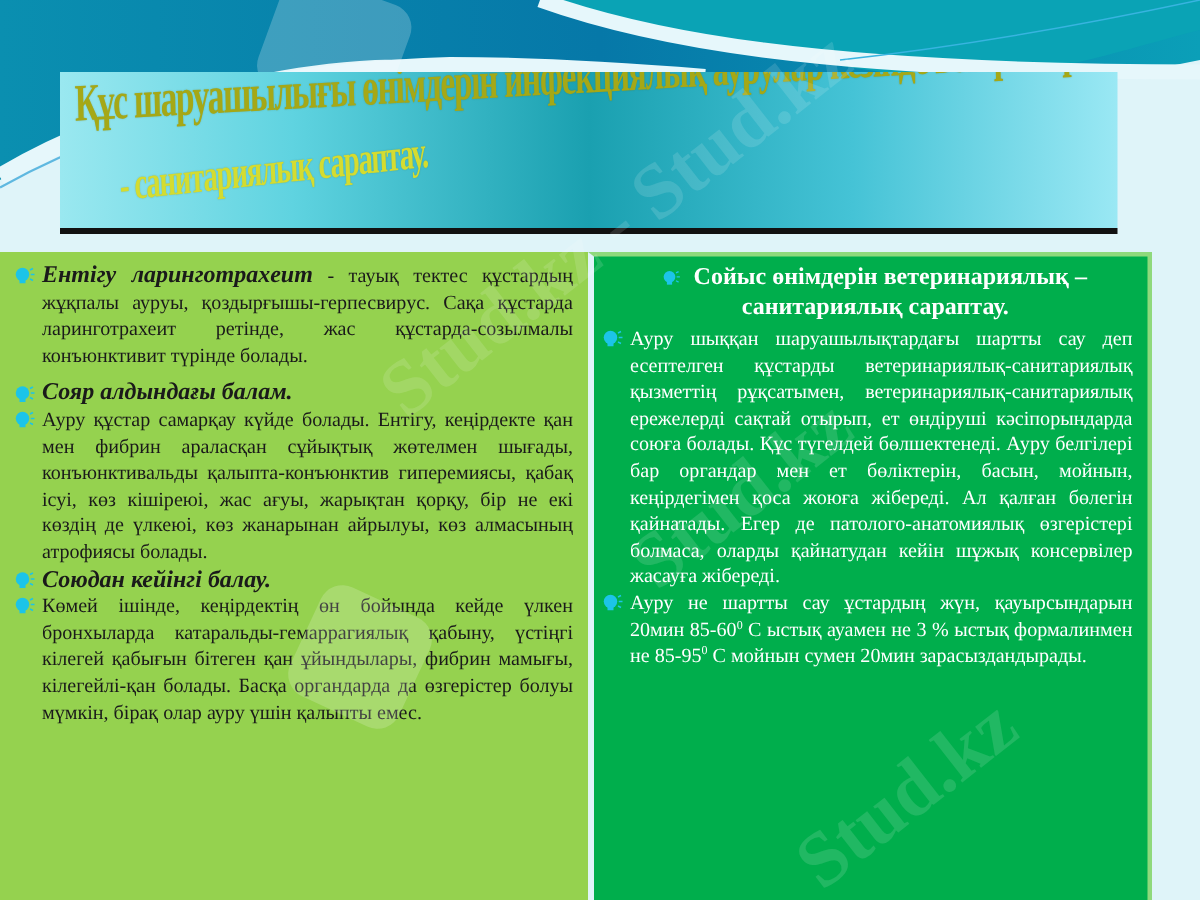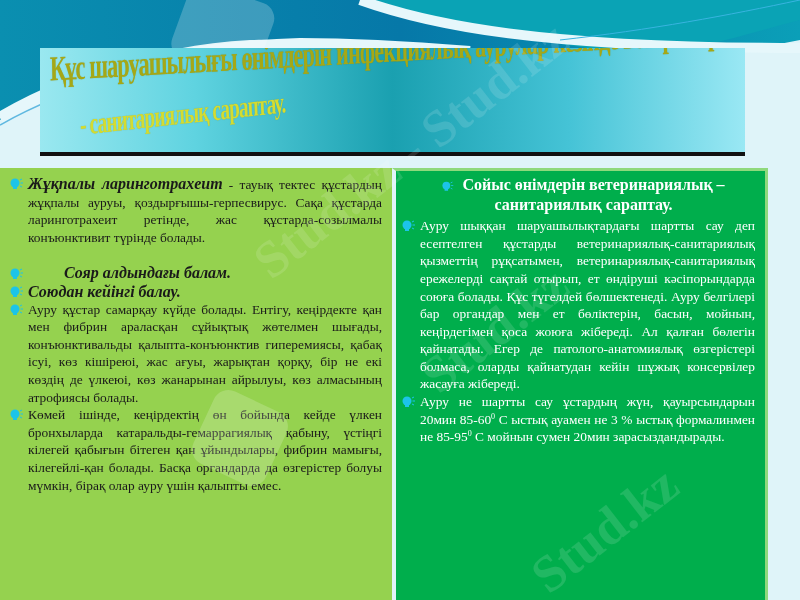--- a/index.html
+++ b/index.html
@@ -109,52 +109,52 @@
 <div class="panel panel-left">
   <div class="bullet-row">
     <span class="bullet">
       <svg width="15" height="11" viewBox="0 0 15 11">
           <circle cx="5" cy="5" r="4.5" fill="#1cc4e8"></circle>
           <rect x="3" y="7" width="4" height="4" fill="#1cc4e8"></rect>
           <path d="M10 2 L12 1 M10.5 5 L13 5 M10 8 L12 9" stroke="#1cc4e8" stroke-width="1"></path>
         </svg>
     </span>
     <div class="bullet-text">
-      <span class="heading-text">Жұқпалы ларинготрахеит</span><span> - тауық тектес құстардың жұқпалы ауруы, қоздырғышы-герпесвирус. Сақа құстарда ларинготрахеит ретінде, жас құстарда-созылмалы конъюнктивит түрінде болады.</span>
+      <span class="heading-text">Ентігу ларинготрахеит</span><span> - тауық тектес құстардың жұқпалы ауруы, қоздырғышы-герпесвирус. Сақа құстарда ларинготрахеит ретінде, жас құстарда-созылмалы конъюнктивит түрінде болады.</span>
     </div>
   </div>
-  <div class="bullet-row" style="margin-top:18px;gap:36px;">
+  <div class="bullet-row" style="margin-top:8px;">
     <span class="bullet">
       <svg width="15" height="11" viewBox="0 0 15 11">
           <circle cx="5" cy="5" r="4.5" fill="#1cc4e8"></circle>
           <rect x="3" y="7" width="4" height="4" fill="#1cc4e8"></rect>
           <path d="M10 2 L12 1 M10.5 5 L13 5 M10 8 L12 9" stroke="#1cc4e8" stroke-width="1"></path>
         </svg>
     </span>
     <div class="bullet-text heading-text">Сояр алдындағы балам.</div>
   </div>
+  <div class="bullet-row">
+    <span class="bullet">
+      <svg width="15" height="11" viewBox="0 0 15 11">
+          <circle cx="5" cy="5" r="4.5" fill="#1cc4e8"></circle>
+          <rect x="3" y="7" width="4" height="4" fill="#1cc4e8"></rect>
+          <path d="M10 2 L12 1 M10.5 5 L13 5 M10 8 L12 9" stroke="#1cc4e8" stroke-width="1"></path>
+        </svg>
+    </span>
+    <div class="bullet-text">Ауру құстар самарқау күйде болады. Ентігу, кеңірдекте қан мен фибрин араласқан сұйықтық жөтелмен шығады, конъюнктивальды қалыпта-конъюнктив гиперемиясы, қабақ ісуі, көз кішіреюі, жас ағуы, жарықтан қорқу, бір не екі көздің де үлкеюі, көз жанарынан айрылуы, көз алмасының атрофиясы болады.</div>
+  </div>
   <div class="bullet-row" style="margin-top:1px;">
     <span class="bullet">
       <svg width="15" height="11" viewBox="0 0 15 11">
           <circle cx="5" cy="5" r="4.5" fill="#1cc4e8"></circle>
           <rect x="3" y="7" width="4" height="4" fill="#1cc4e8"></rect>
           <path d="M10 2 L12 1 M10.5 5 L13 5 M10 8 L12 9" stroke="#1cc4e8" stroke-width="1"></path>
         </svg>
     </span>
     <div class="bullet-text heading-text">Союдан кейінгі балау.</div>
-  </div>
-  <div class="bullet-row">
-    <span class="bullet">
-      <svg width="15" height="11" viewBox="0 0 15 11">
-          <circle cx="5" cy="5" r="4.5" fill="#1cc4e8"></circle>
-          <rect x="3" y="7" width="4" height="4" fill="#1cc4e8"></rect>
-          <path d="M10 2 L12 1 M10.5 5 L13 5 M10 8 L12 9" stroke="#1cc4e8" stroke-width="1"></path>
-        </svg>
-    </span>
-    <div class="bullet-text">Ауру құстар самарқау күйде болады. Ентігу, кеңірдекте қан мен фибрин араласқан сұйықтық жөтелмен шығады, конъюнктивальды қалыпта-конъюнктив гиперемиясы, қабақ ісуі, көз кішіреюі, жас ағуы, жарықтан қорқу, бір не екі көздің де үлкеюі, көз жанарынан айрылуы, көз алмасының атрофиясы болады.</div>
   </div>
   <div class="bullet-row">
     <span class="bullet">
       <svg width="15" height="11" viewBox="0 0 15 11">
           <circle cx="5" cy="5" r="4.5" fill="#1cc4e8"></circle>
           <rect x="3" y="7" width="4" height="4" fill="#1cc4e8"></rect>
           <path d="M10 2 L12 1 M10.5 5 L13 5 M10 8 L12 9" stroke="#1cc4e8" stroke-width="1"></path>
         </svg>
     </span>
     <div class="bullet-text">Көмей ішінде, кеңірдектің өн бойында кейде үлкен бронхыларда катаральды-гемаррагиялық қабыну, үстіңгі кілегей қабығын бітеген қан ұйындылары, фибрин мамығы, кілегейлі-қан болады. Басқа органдарда да өзгерістер болуы мүмкін, бірақ олар ауру үшін қалыпты емес.</div>

